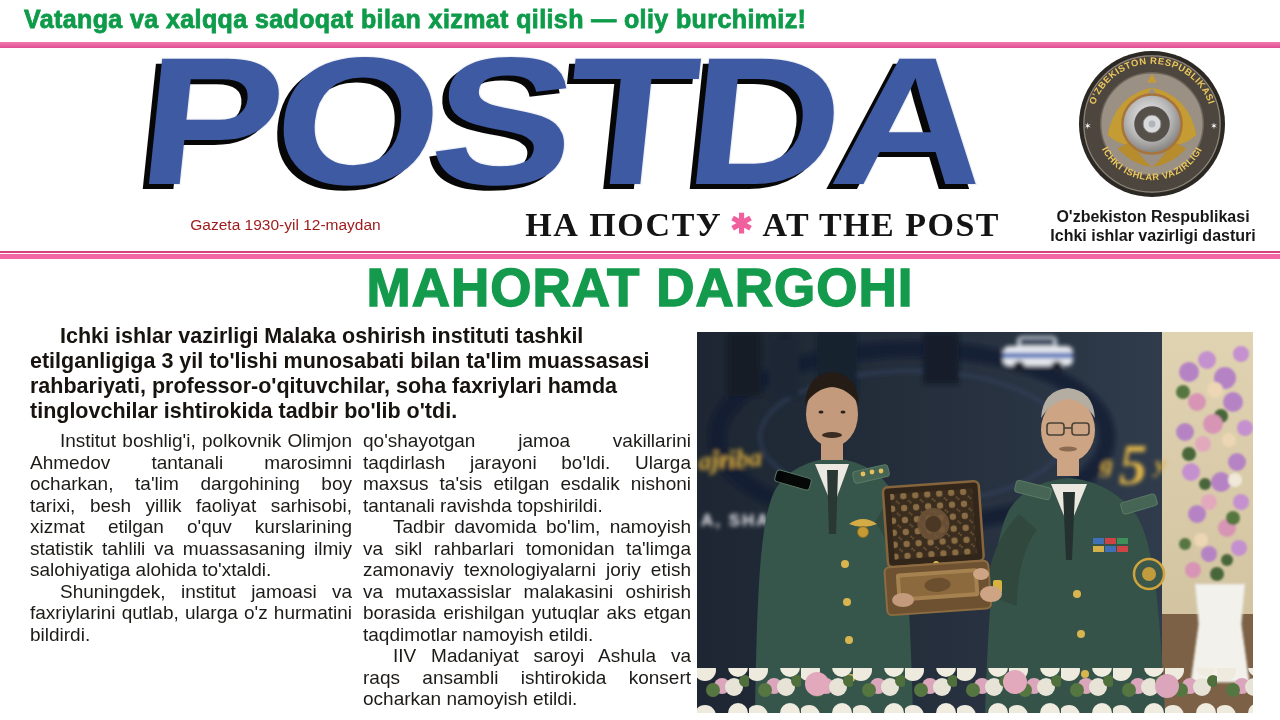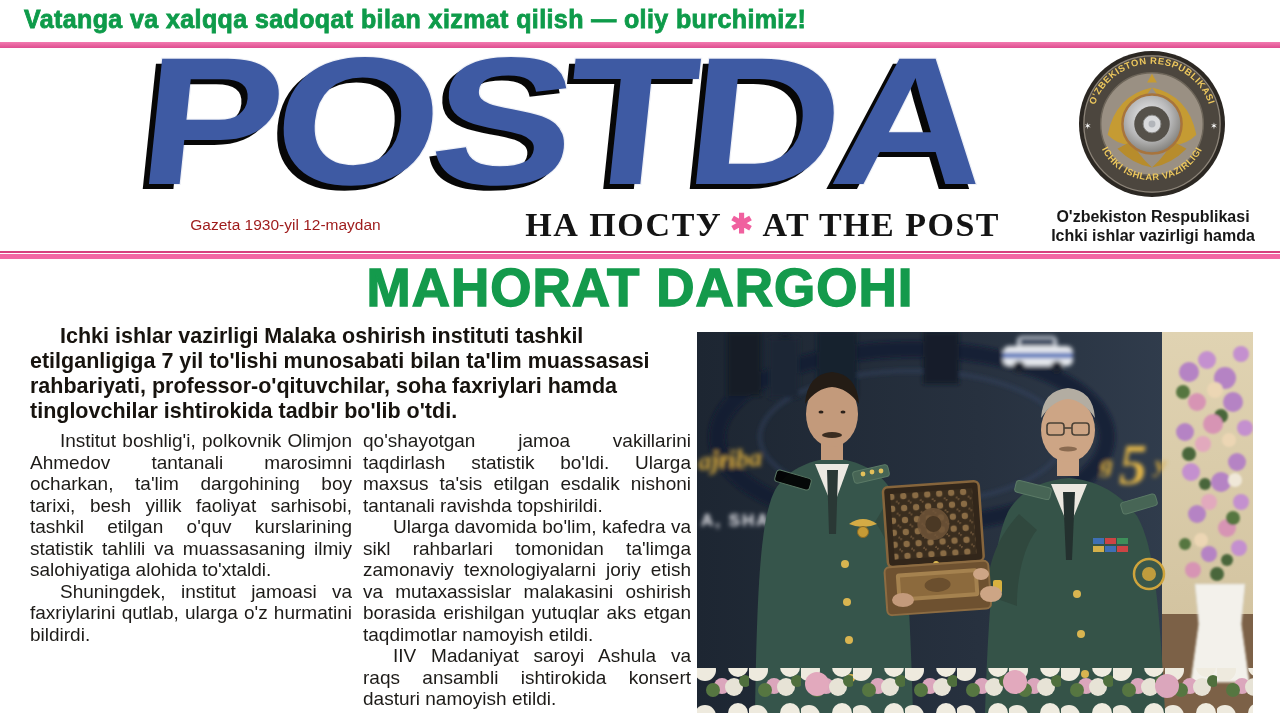--- a/index.html
+++ b/index.html
@@ -113,37 +113,37 @@
   </g>
   <circle cx="75" cy="75" r="30" fill="url(#silverG)"></circle>
   <circle cx="75" cy="75" r="30" fill="none" stroke="#a8743c" stroke-width="2.5"></circle>
   <circle cx="75" cy="75" r="18" fill="#55514a"></circle>
   <circle cx="75" cy="75" r="9" fill="#d9dadc" stroke="#8b8b89" stroke-width="1"></circle>
   <circle cx="75" cy="75" r="3.5" fill="#b2b5ba"></circle>
 </svg>
 
 <div class="publisher">
   <div>O'zbekiston Respublikasi</div>
-  <div>Ichki ishlar vazirligi hamda</div>
+  <div>Ichki ishlar vazirligi dasturi</div>
 </div>
 
 <div class="rule2"></div>
 
 <div class="headline">MAHORAT DARGOHI</div>
-<div class="lead">Ichki ishlar vazirligi Malaka oshirish instituti tashkil etilganligiga 7 yil to'lishi munosabati bilan ta'lim muassasasi rahbariyati, professor-o'qituvchilar, soha faxriylari hamda tinglovchilar ishtirokida tadbir bo'lib o'tdi.</div>
+<div class="lead">Ichki ishlar vazirligi Malaka oshirish instituti tashkil etilganligiga 3 yil to'lishi munosabati bilan ta'lim muassasasi rahbariyati, professor-o'qituvchilar, soha faxriylari hamda tinglovchilar ishtirokida tadbir bo'lib o'tdi.</div>
 
 <div class="col" id="col1">
-  <p>Institut boshlig'i, polkovnik Olimjon Ahmedov tantanali marosimni ocharkan, ta'lim dargohining boy tarixi, besh yillik faoliyat sarhisobi, tashkil etilgan o'quv kurslarining statistik tahlili va muassasaning ilmiy salohiyatiga alohida to'xtaldi.</p>
+  <p>Institut boshlig'i, polkovnik Olimjon Ahmedov tantanali marosimni ocharkan, ta'lim dargohining boy tarixi, besh yillik faoliyat sarhisobi, xizmat etilgan o'quv kurslarining statistik tahlili va muassasaning ilmiy salohiyatiga alohida to'xtaldi.</p>
   <p>Shuningdek, institut jamoasi va faxriylarini qutlab, ularga o'z hurmatini bildirdi.</p>
 </div>
 
 <div class="col" id="col2">
-  <p class="noindent">qo'shayotgan jamoa vakillarini taqdirlash statistik bo'ldi. Ularga maxsus ta'sis etilgan esdalik nishoni tantanali ravishda topshirildi.</p>
-  <p>Ularga davomida bo'lim, kafedra va sikl rahbarlari tomonidan ta'limga zamonaviy texnologiyalarni joriy etish va mutaxassislar malakasini oshirish borasida erishilgan yutuqlar aks etgan taqdimotlar namoyish etildi.</p>
-  <p>IIV Madaniyat saroyi Ashula va raqs ansambli ishtirokida konsert dasturi namoyish etildi.</p>
+  <p class="noindent">qo'shayotgan jamoa vakillarini taqdirlash jarayoni bo'ldi. Ularga maxsus ta'sis etilgan esdalik nishoni tantanali ravishda topshirildi.</p>
+  <p>Tadbir davomida bo'lim, namoyish va sikl rahbarlari tomonidan ta'limga zamonaviy texnologiyalarni joriy etish va mutaxassislar malakasini oshirish borasida erishilgan yutuqlar aks etgan taqdimotlar namoyish etildi.</p>
+  <p>IIV Madaniyat saroyi Ashula va raqs ansambli ishtirokida konsert ocharkan namoyish etildi.</p>
 </div>
 
 <div class="photo">
 <svg width="556" height="381" viewBox="0 0 556 381">
   <defs>
     <linearGradient id="wallG" x1="0" y1="0" x2="0" y2="1">
       <stop offset="0%" stop-color="#e0d3b2"></stop>
           <stop offset="100%" stop-color="#cfbf9b"></stop>
     </linearGradient>
     <linearGradient id="darkG" x1="0" y1="0" x2="1" y2="0">

